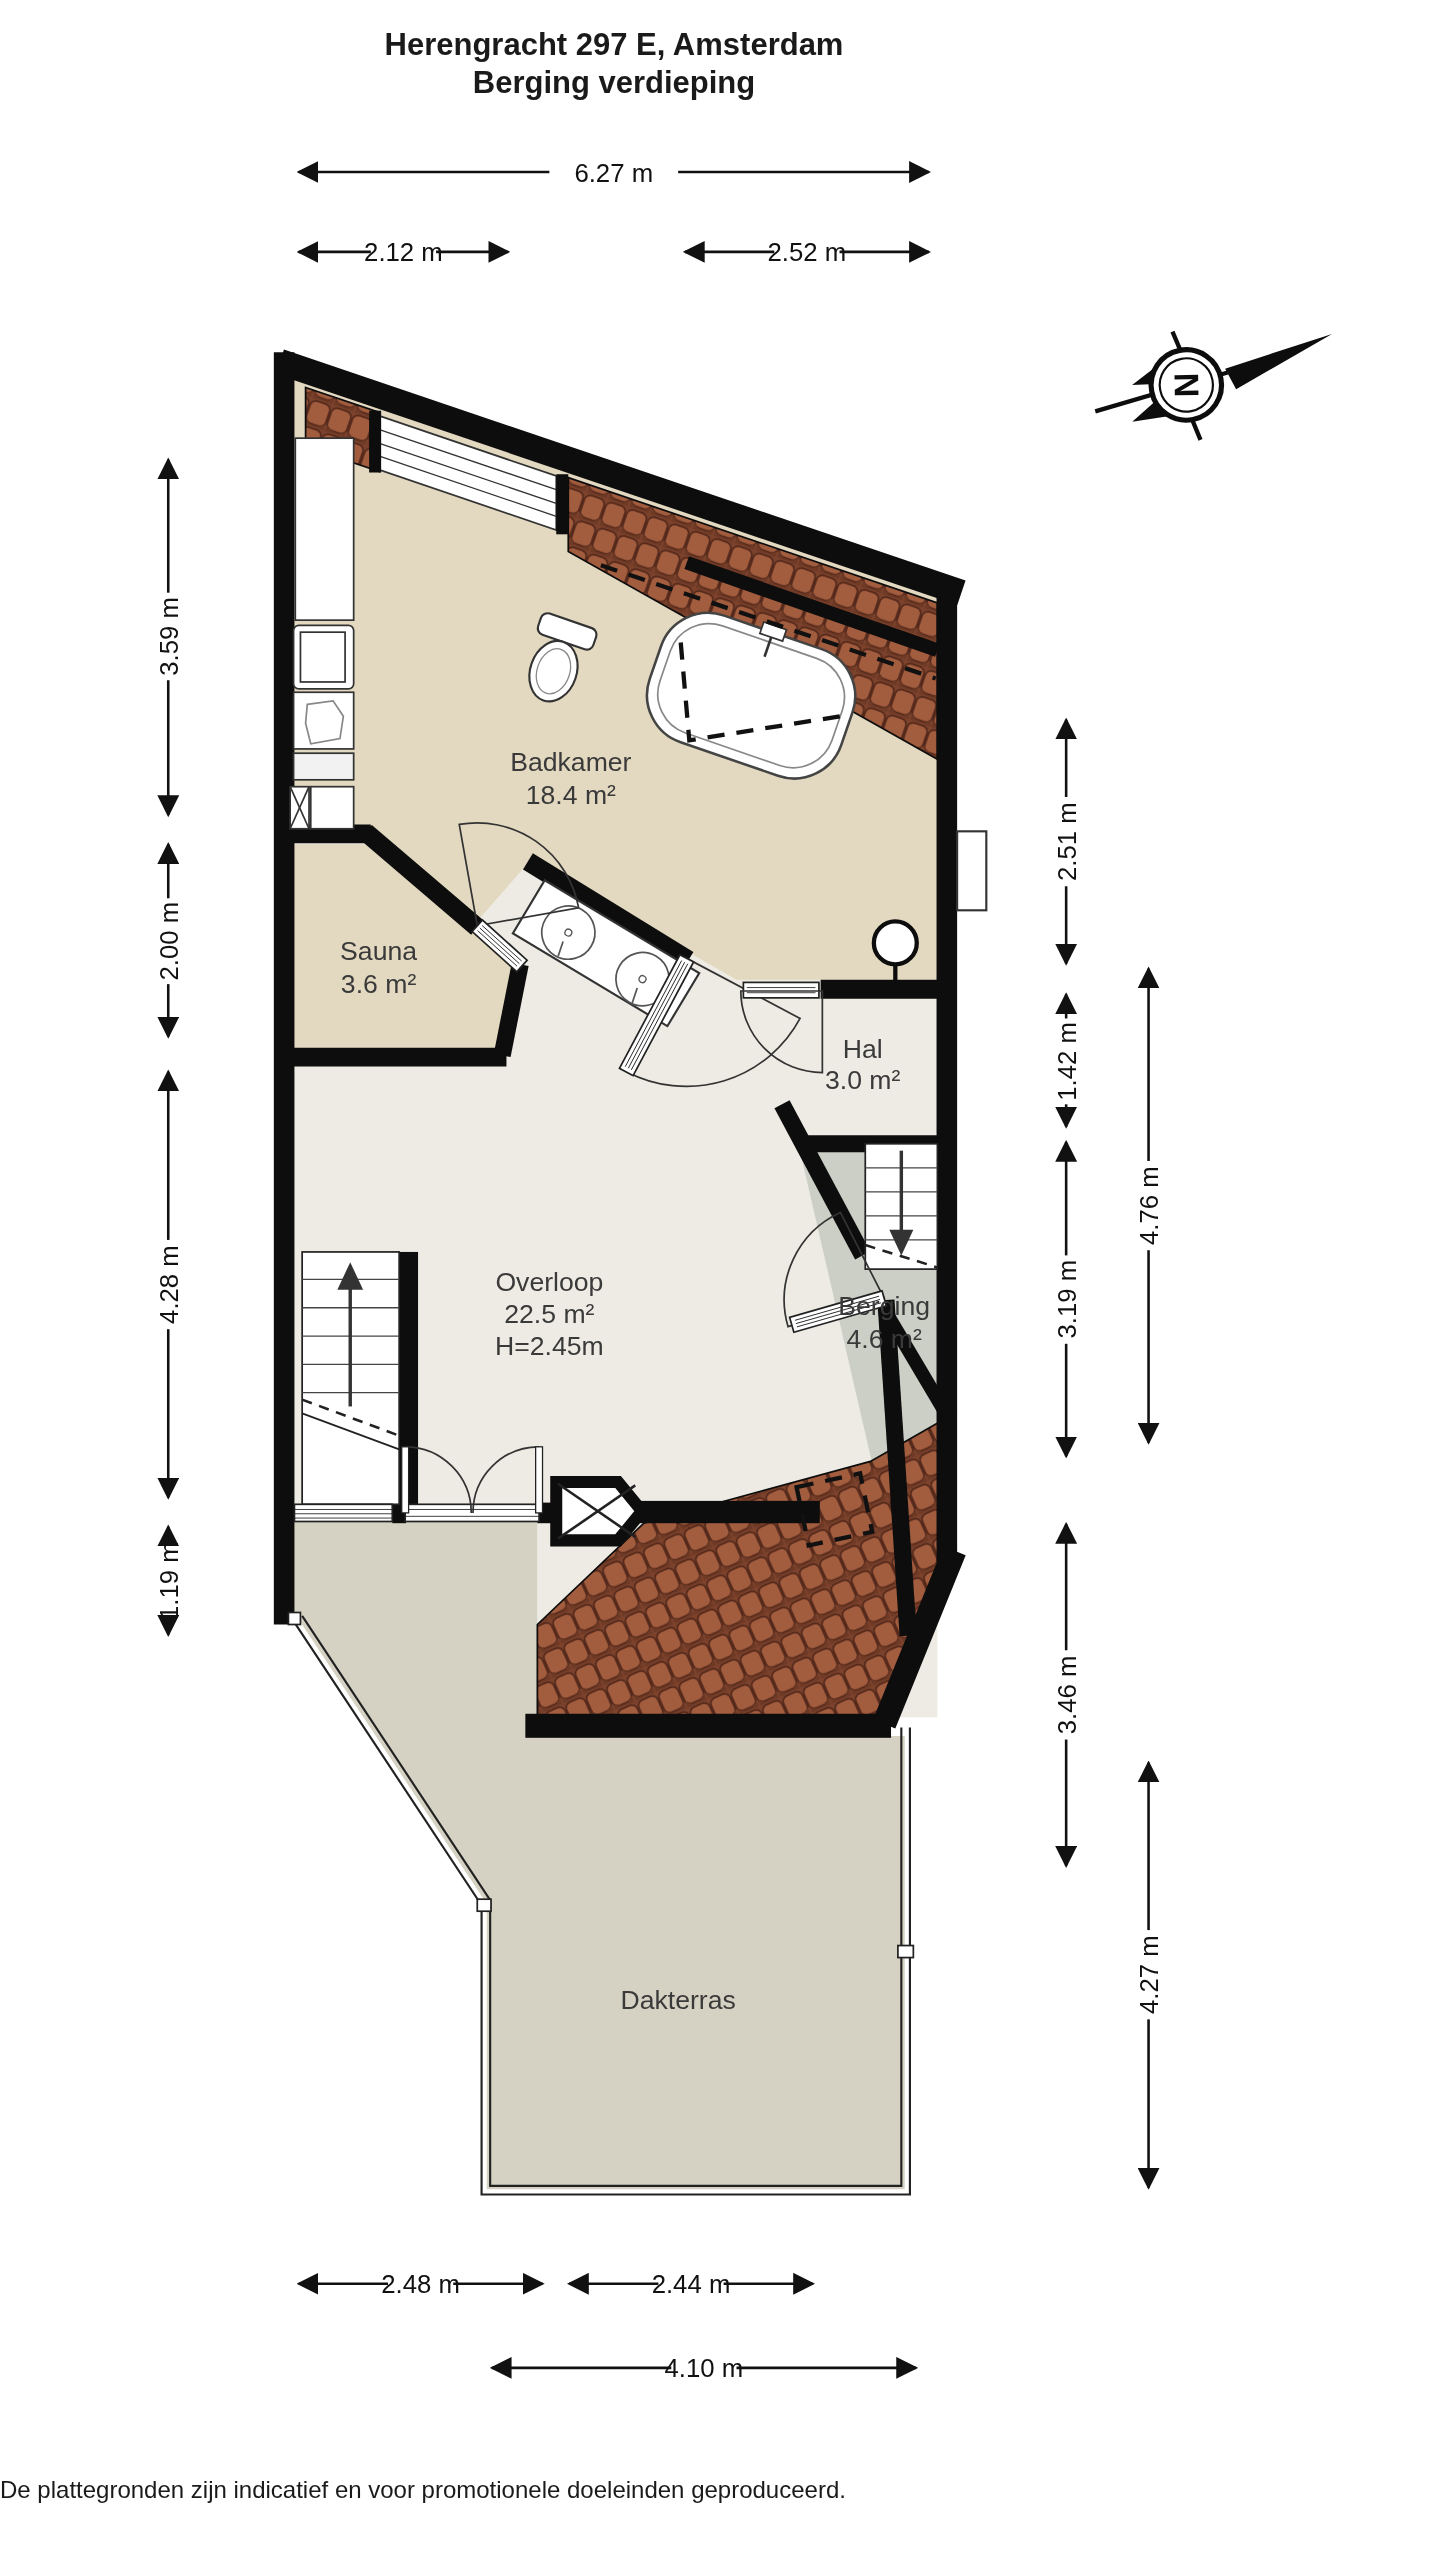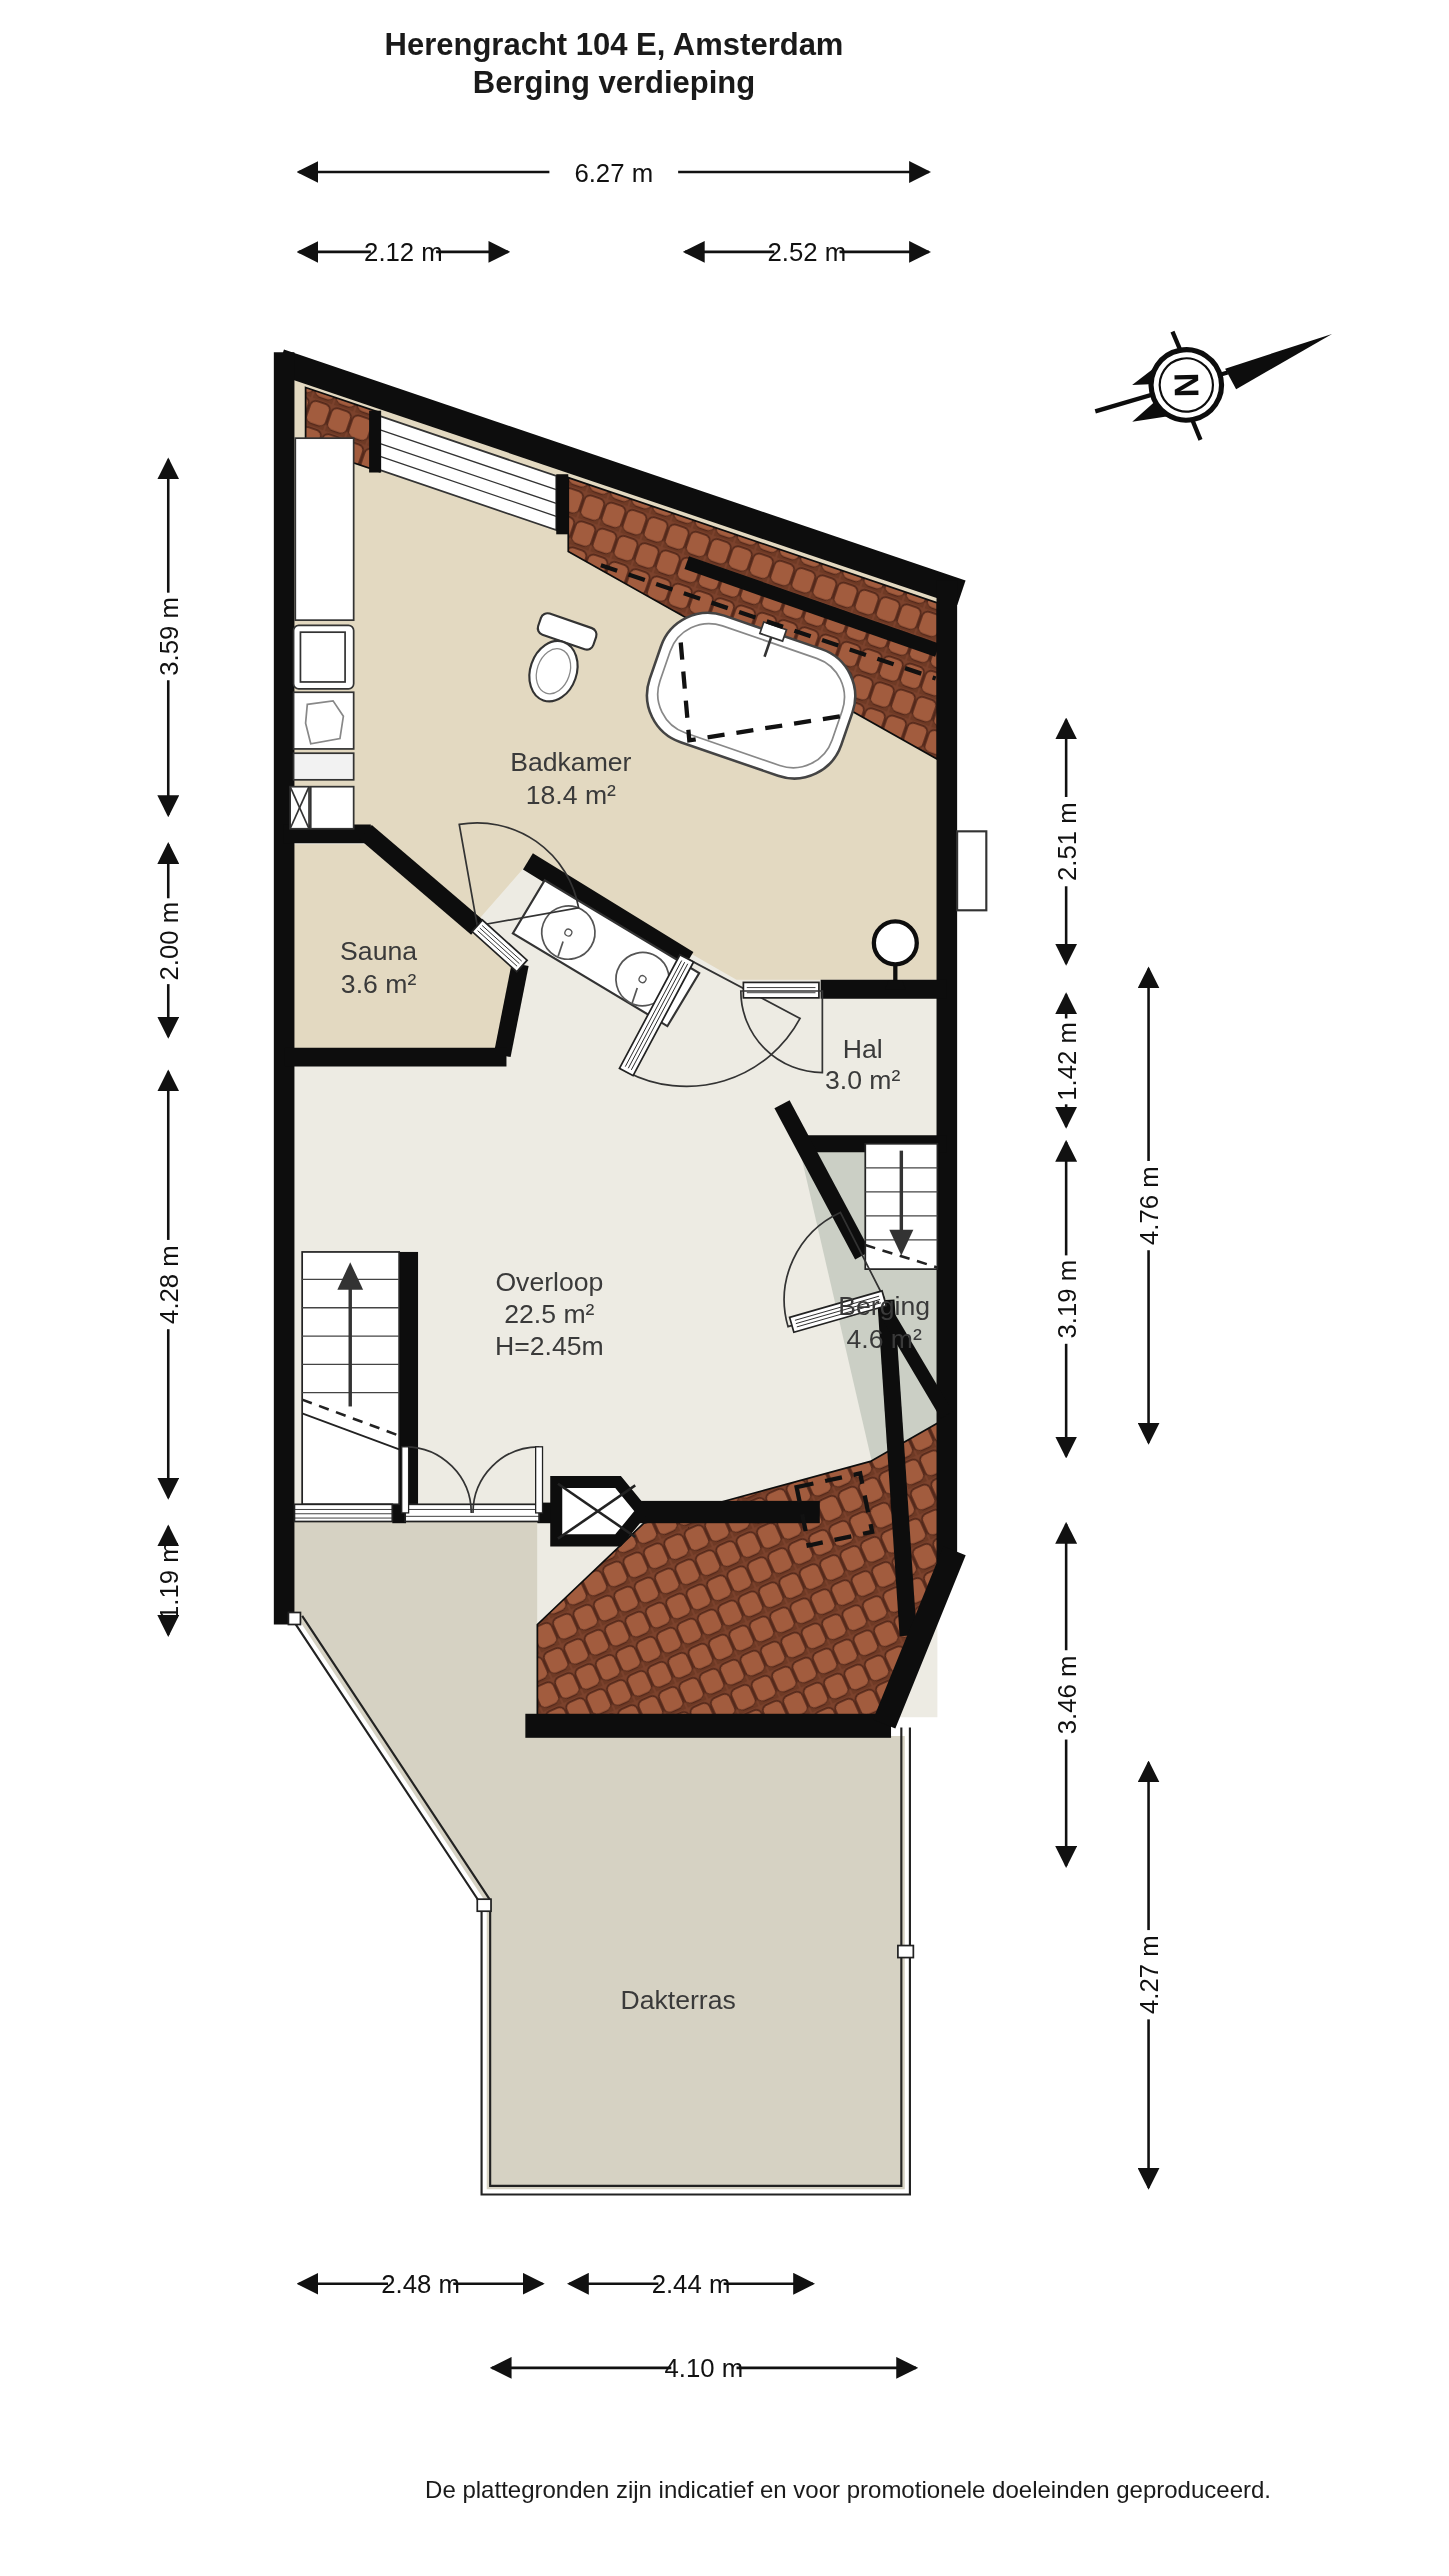--- a/index.html
+++ b/index.html
@@ -1,29 +1,29 @@
 <!DOCTYPE html>
 <html style="font-size:13.7px"><head>
 <meta charset="utf-8">
 <style>
   html,body{margin:0;padding:0;background:#ffffff;}
   body{font-family:"Liberation Sans", sans-serif; width:1449px; height:2576px; position:relative;}
   .title{position:absolute;top:26px;left:0;width:1228px;text-align:center;color:#1a1a1a;}
   .title .l1,.title .l2{font-size:31px;font-weight:bold;line-height:38px;}
-  .footer{position:absolute;top:2473px;left:0;width:1271px;text-align:right;color:#1a1a1a;}
+  .footer{position:absolute;top:2473px;left:0;width:1271px;text-align:left;color:#1a1a1a;}
   .footer div{font-size:24px;line-height:34px;}
   svg text{font-family:"Liberation Sans", sans-serif;}
   .dimtxt{font-size:30px;fill:#111;}
   .roomtxt{font-size:31px;fill:#3a3a3a;}
 </style>
 </head>
 <body>
 
 <div class="title">
-  <div class="l1">Herengracht 104 E, Amsterdam</div>
+  <div class="l1">Herengracht 297 E, Amsterdam</div>
   <div class="l2">Berging verdieping</div>
 </div>
 
 <svg width="1449" height="2576" viewBox="0 0 1688 3000" xmlns="http://www.w3.org/2000/svg" style="position:absolute;top:0;left:0;">
   <defs>
     <marker id="arr" viewBox="0 0 10 10" refX="9" refY="5" markerWidth="8.5" markerHeight="8.5" orient="auto-start-reverse">
       <path d="M0,0 L10,5 L0,10 z" fill="#111"></path>
     </marker>
     <pattern id="tiles" width="26" height="32" patternUnits="userSpaceOnUse" patternTransform="rotate(19)">
       <rect width="26" height="32" fill="#7c422c"></rect>

